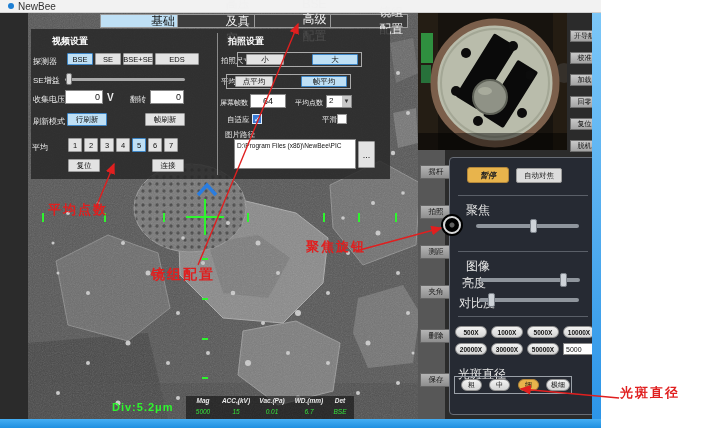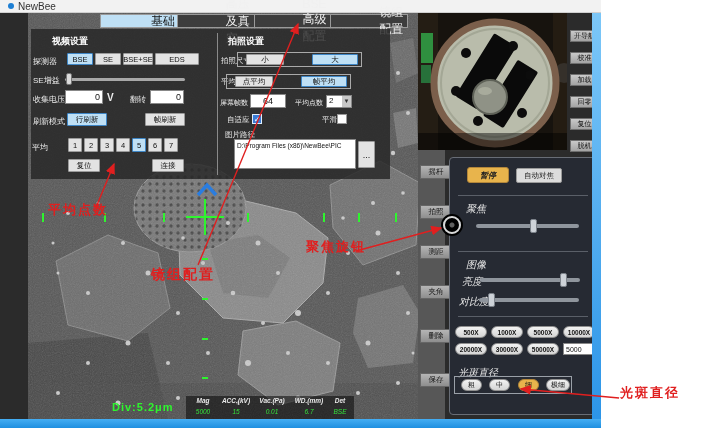--- a/index.html
+++ b/index.html
@@ -44,21 +44,21 @@
   .pathbox{position:absolute;background:#fff;border:1px solid #888;color:#111;font-size:6.5px;padding:2px;line-height:1.2;overflow:hidden;}
   
   .camera{position:absolute;left:418px;top:0;width:149px;height:137px;background:#17130e;overflow:hidden;}
   
   .sidebtn{position:absolute;left:570px;width:29px;height:12px;background:linear-gradient(180deg,#c9c9c9,#a3a3a3);border:1px solid #6f6f6f;color:#111;font-size:7px;display:flex;align-items:center;justify-content:center;white-space:nowrap;}
   
   .toolbtn{position:absolute;left:420px;width:32px;height:14px;background:linear-gradient(180deg,#b5b5b5,#8e8e8e);border:1px solid #666;color:#111;font-size:7.5px;display:flex;align-items:center;justify-content:center;border-radius:0;}
   
   .panel{position:absolute;left:449px;top:144px;width:148px;height:258px;background:#262a33;border:1px solid #686d76;border-radius:4px;}
   .pdivider{position:absolute;left:8px;right:8px;height:1px;background:#5a5f68;}
-  .plbl{position:absolute;color:#e8e8e8;font-size:10px;white-space:nowrap;font-style:italic;}
+  .plbl{position:absolute;color:#e8e8e8;font-size:12px;white-space:nowrap;}
   .pause{position:absolute;background:var(--orange);border:1px solid #b3863a;border-radius:3px;color:#222;font-weight:bold;font-size:8px;display:flex;align-items:center;justify-content:center;}
   .afbtn{position:absolute;background:#dcdcdc;border:1px solid #9a9a9a;border-radius:2px;color:#222;font-size:7.5px;display:flex;align-items:center;justify-content:center;}
   .ptrack{position:absolute;height:4px;background:#8f959d;border-radius:2px;}
   .pthumb{position:absolute;width:7px;height:14px;background:#cdd2d8;border:1px solid #7c828a;border-radius:2px;}
   .knob{position:absolute;width:18px;height:18px;border-radius:50%;background:radial-gradient(circle,#606060 0 2px,#000 3px 8px);border:2px solid #d8d8d8;box-shadow:0 0 0 2px #000;}
   .magbtn{position:absolute;width:32px;height:12px;background:linear-gradient(180deg,#f2f2f2,#d5d5d5);border:1px solid #8f8f8f;border-radius:6px;color:#111;font-size:6.5px;font-weight:bold;display:flex;align-items:center;justify-content:center;}
   .spotbtn{position:absolute;height:12px;background:linear-gradient(180deg,#f2f2f2,#d5d5d5);border:1px solid #8f8f8f;border-radius:6px;color:#111;font-size:7px;display:flex;align-items:center;justify-content:center;}
   .spotbtn.sel{background:var(--orange);border-color:#b3863a;}
   .maginp{position:absolute;background:#fff;border:1px solid #888;color:#111;font-size:7px;padding:0 2px;}
   .dropdown{position:absolute;display:flex;background:#fff;border:1px solid #888;}

